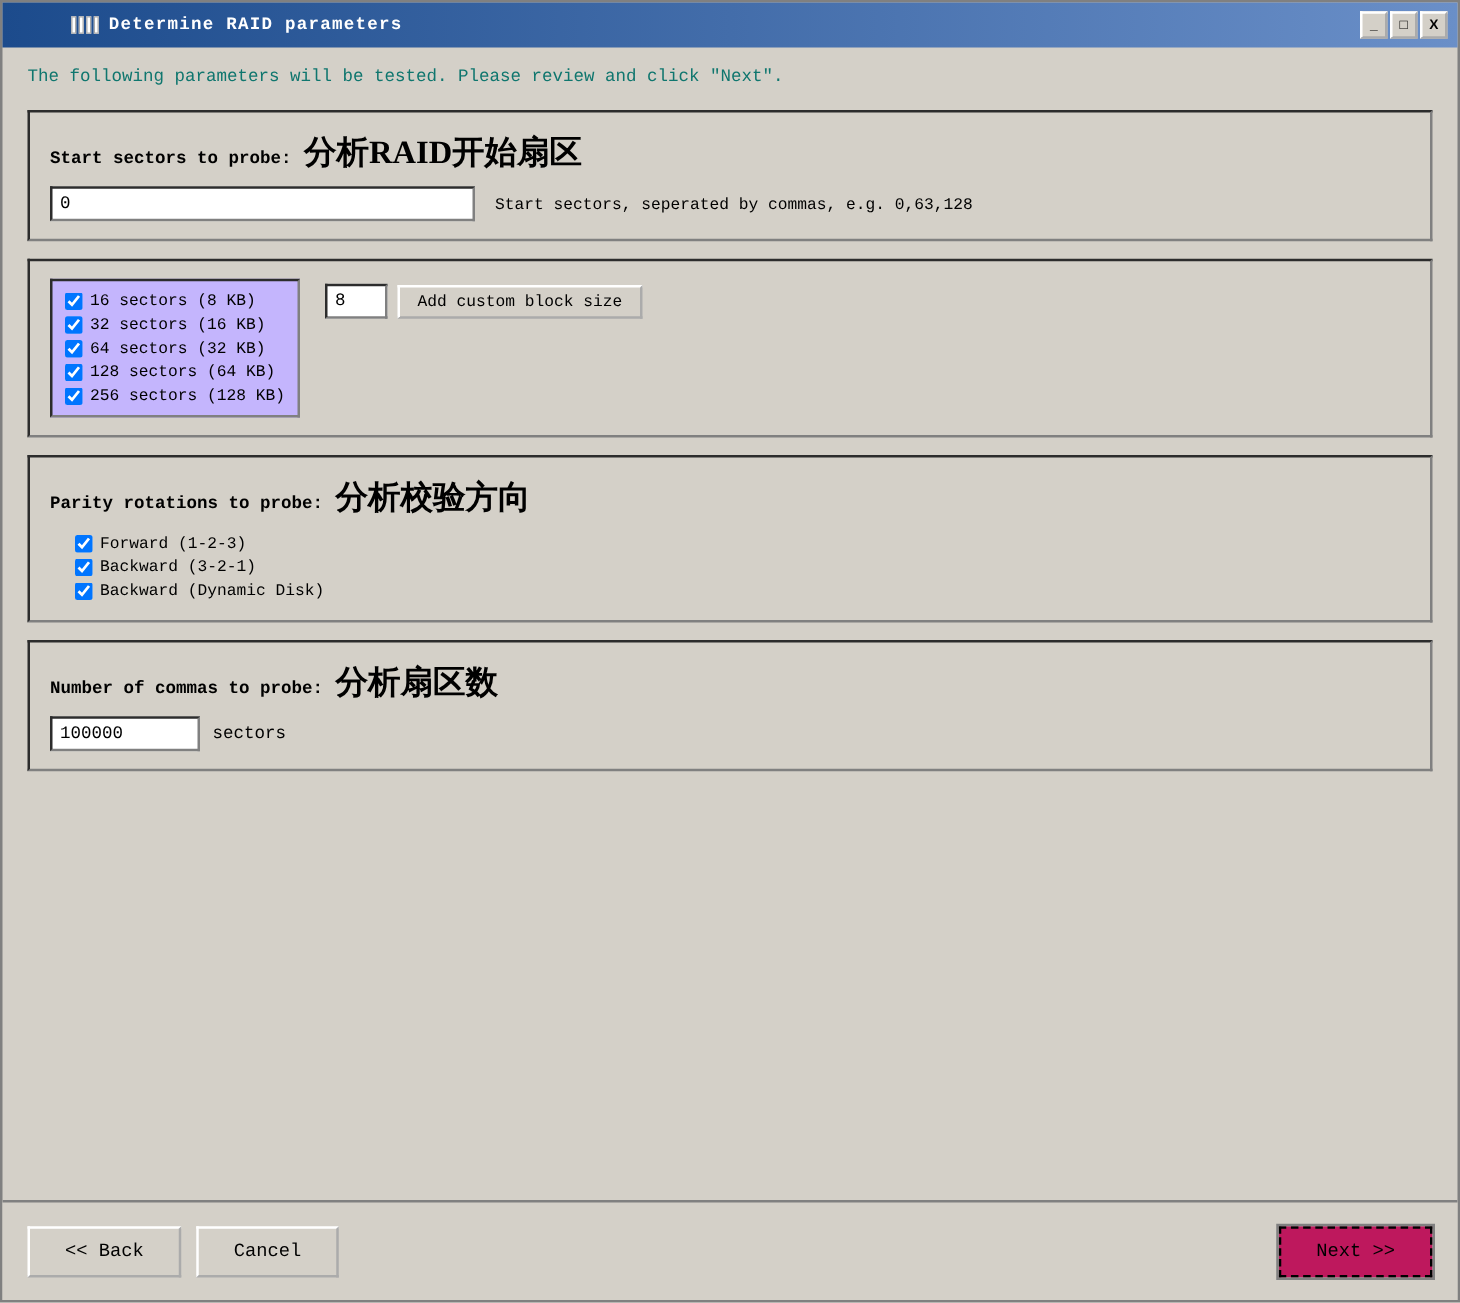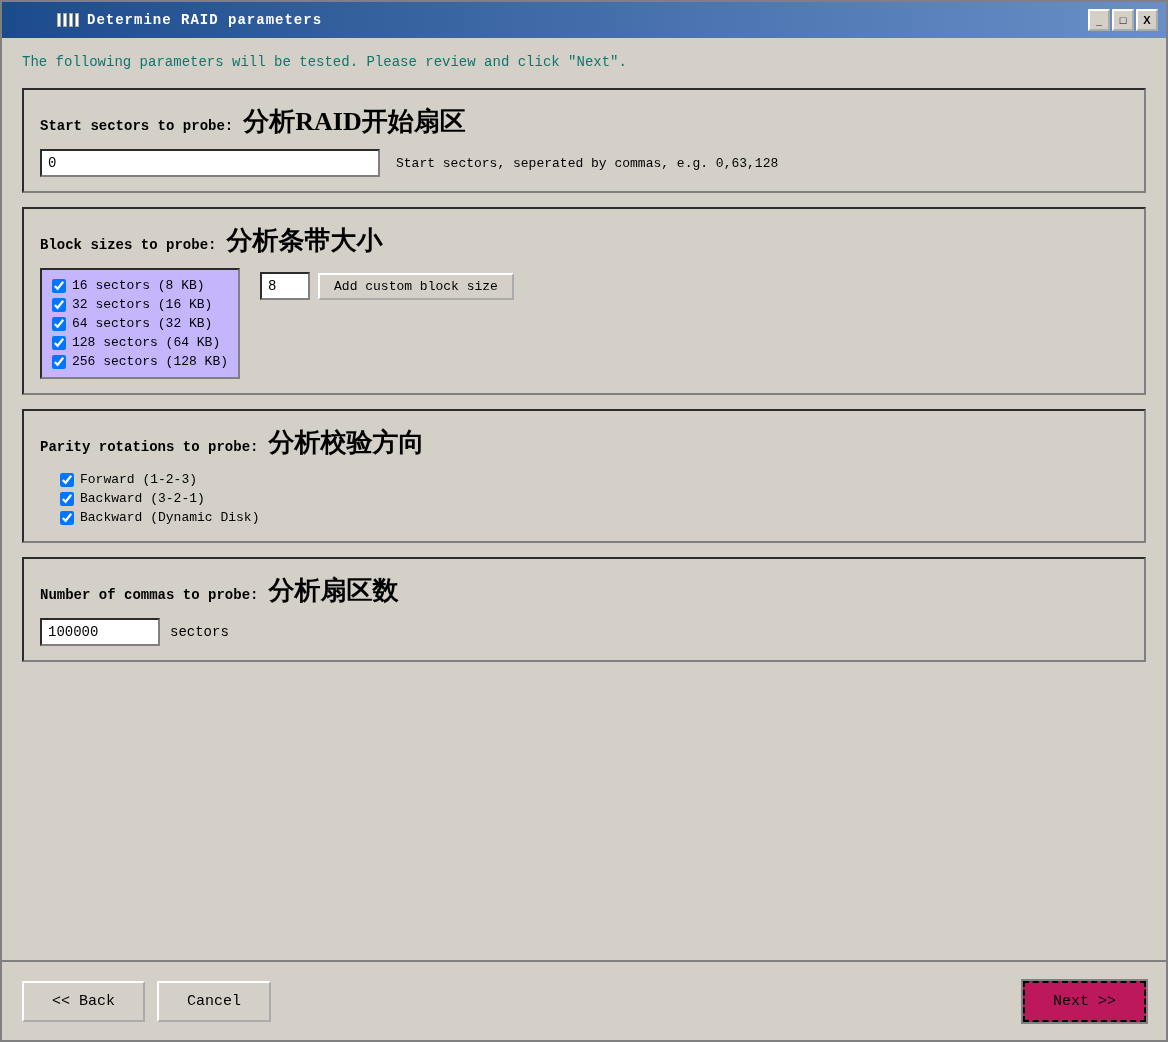--- a/index.html
+++ b/index.html
@@ -291,24 +291,20 @@
         <span>Start sectors to probe:</span>
         <span class="section-title-cn">分析RAID开始扇区</span>
       </div>
       <div class="input-row">
         <input type="text" class="text-input" value="0" style="">
         <span class="input-hint">Start sectors, seperated by commas, e.g. 0,63,128</span>
       </div>
     </div>
 
     <div class="section-box">
-      <div class="section-title">
-        <span>Block sizes to probe:</span>
-        <span class="section-title-cn">分析条带大小</span>
-      </div>
       <div class="block-sizes-container">
         <div class="checklist">
           <div class="check-item">
             <input type="checkbox" checked="" style="">
             <span>16 sectors (8 KB)</span>
           </div>
           <div class="check-item">
             <input type="checkbox" checked="" style="">
             <span>32 sectors (16 KB)</span>
           </div>

